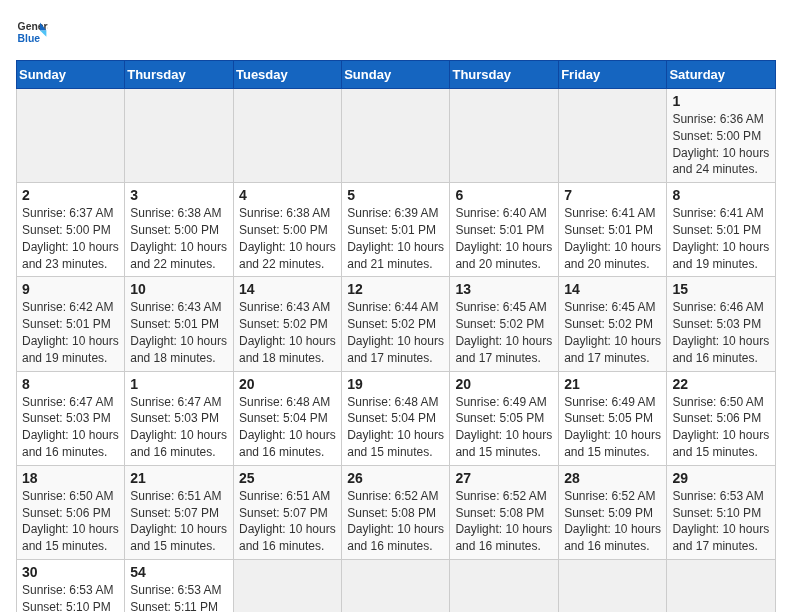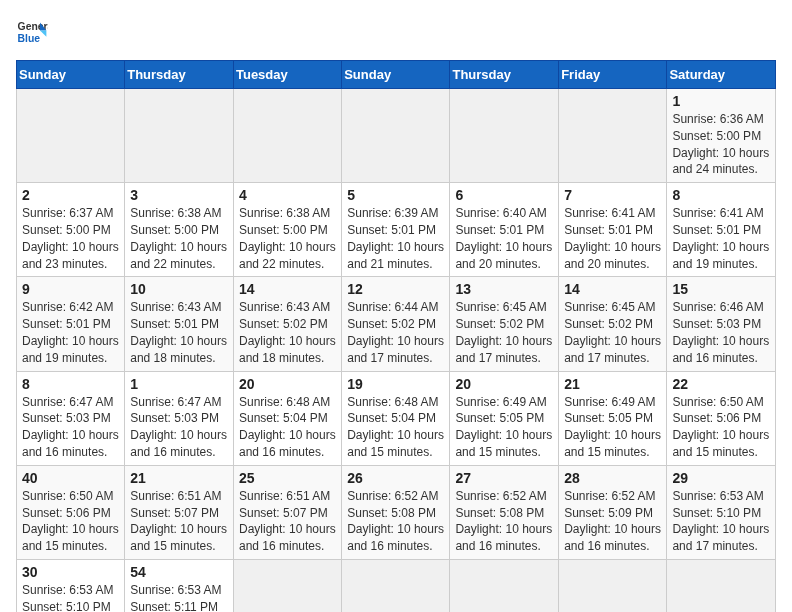--- a/index.html
+++ b/index.html
@@ -206,21 +206,21 @@
           <span class="day-number">21</span>
           <div class="day-info">Sunrise: 6:49 AM<br>Sunset: 5:05 PM<br>Daylight: 10 hours<br>and 15 minutes.</div>
         </td>
         <td>
           <span class="day-number">22</span>
           <div class="day-info">Sunrise: 6:50 AM<br>Sunset: 5:06 PM<br>Daylight: 10 hours<br>and 15 minutes.</div>
         </td>
       </tr>
       <tr>
         <td>
-          <span class="day-number">40</span>
+          <span class="day-number">18</span>
           <div class="day-info">Sunrise: 6:50 AM<br>Sunset: 5:06 PM<br>Daylight: 10 hours<br>and 15 minutes.</div>
         </td>
         <td>
           <span class="day-number">21</span>
           <div class="day-info">Sunrise: 6:51 AM<br>Sunset: 5:07 PM<br>Daylight: 10 hours<br>and 15 minutes.</div>
         </td>
         <td>
           <span class="day-number">25</span>
           <div class="day-info">Sunrise: 6:51 AM<br>Sunset: 5:07 PM<br>Daylight: 10 hours<br>and 16 minutes.</div>
         </td>

